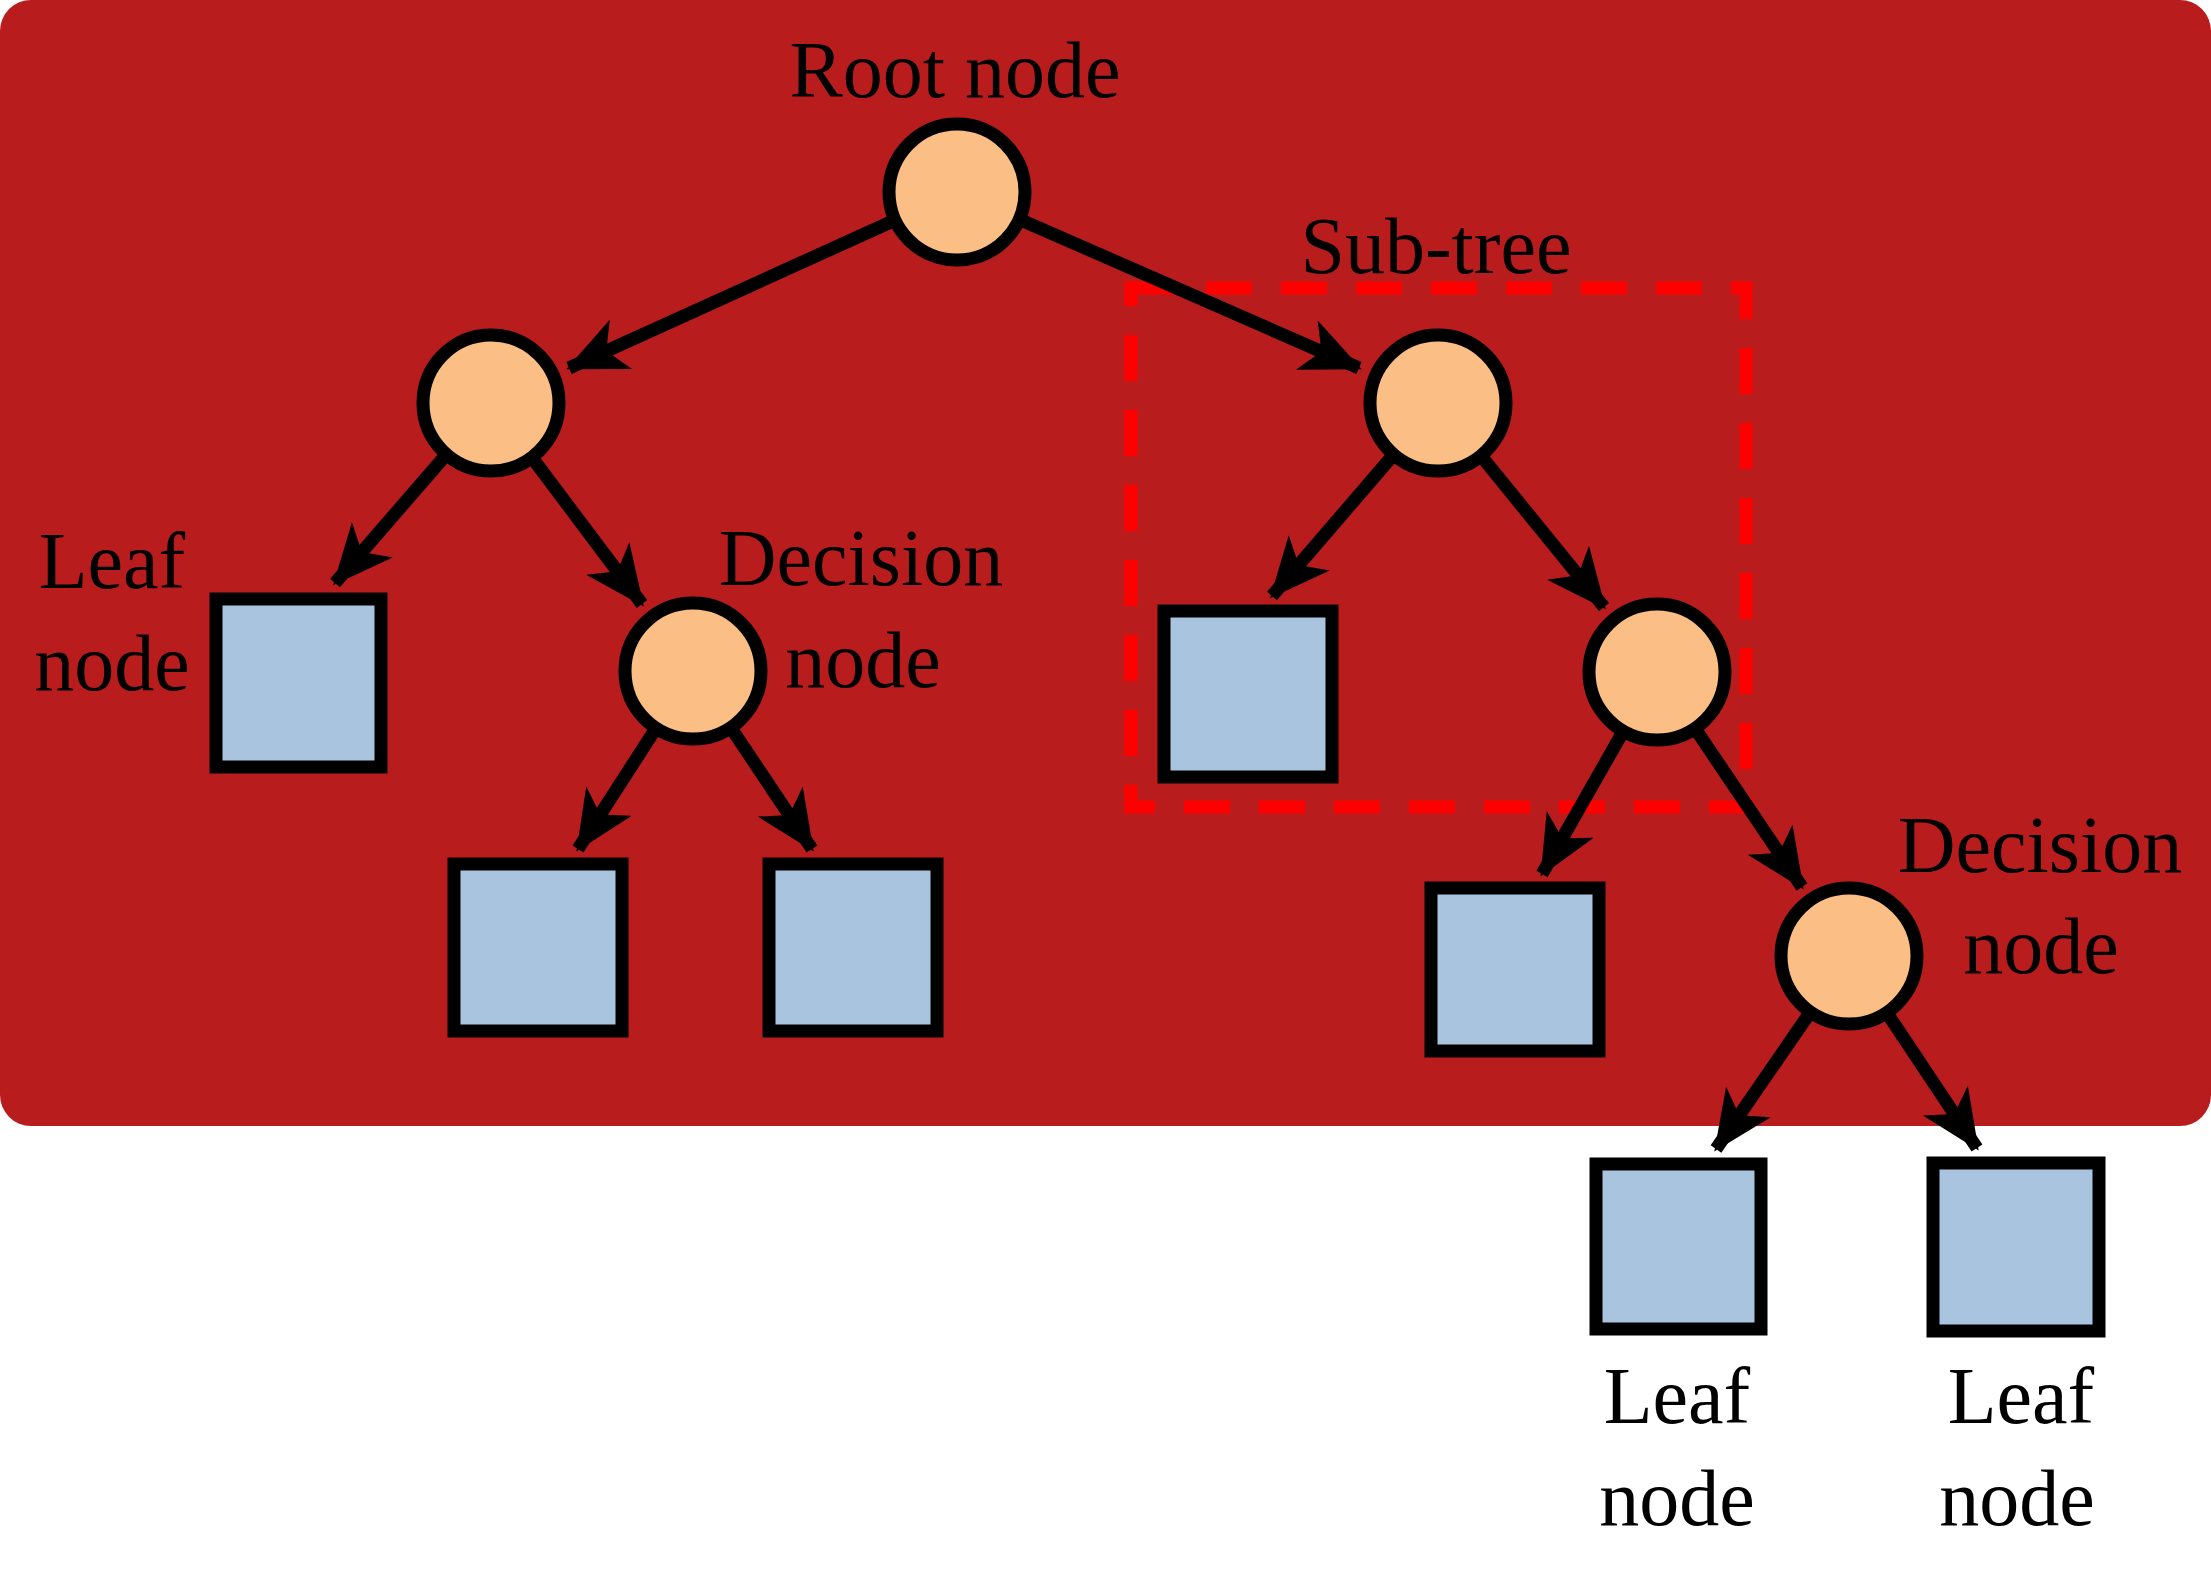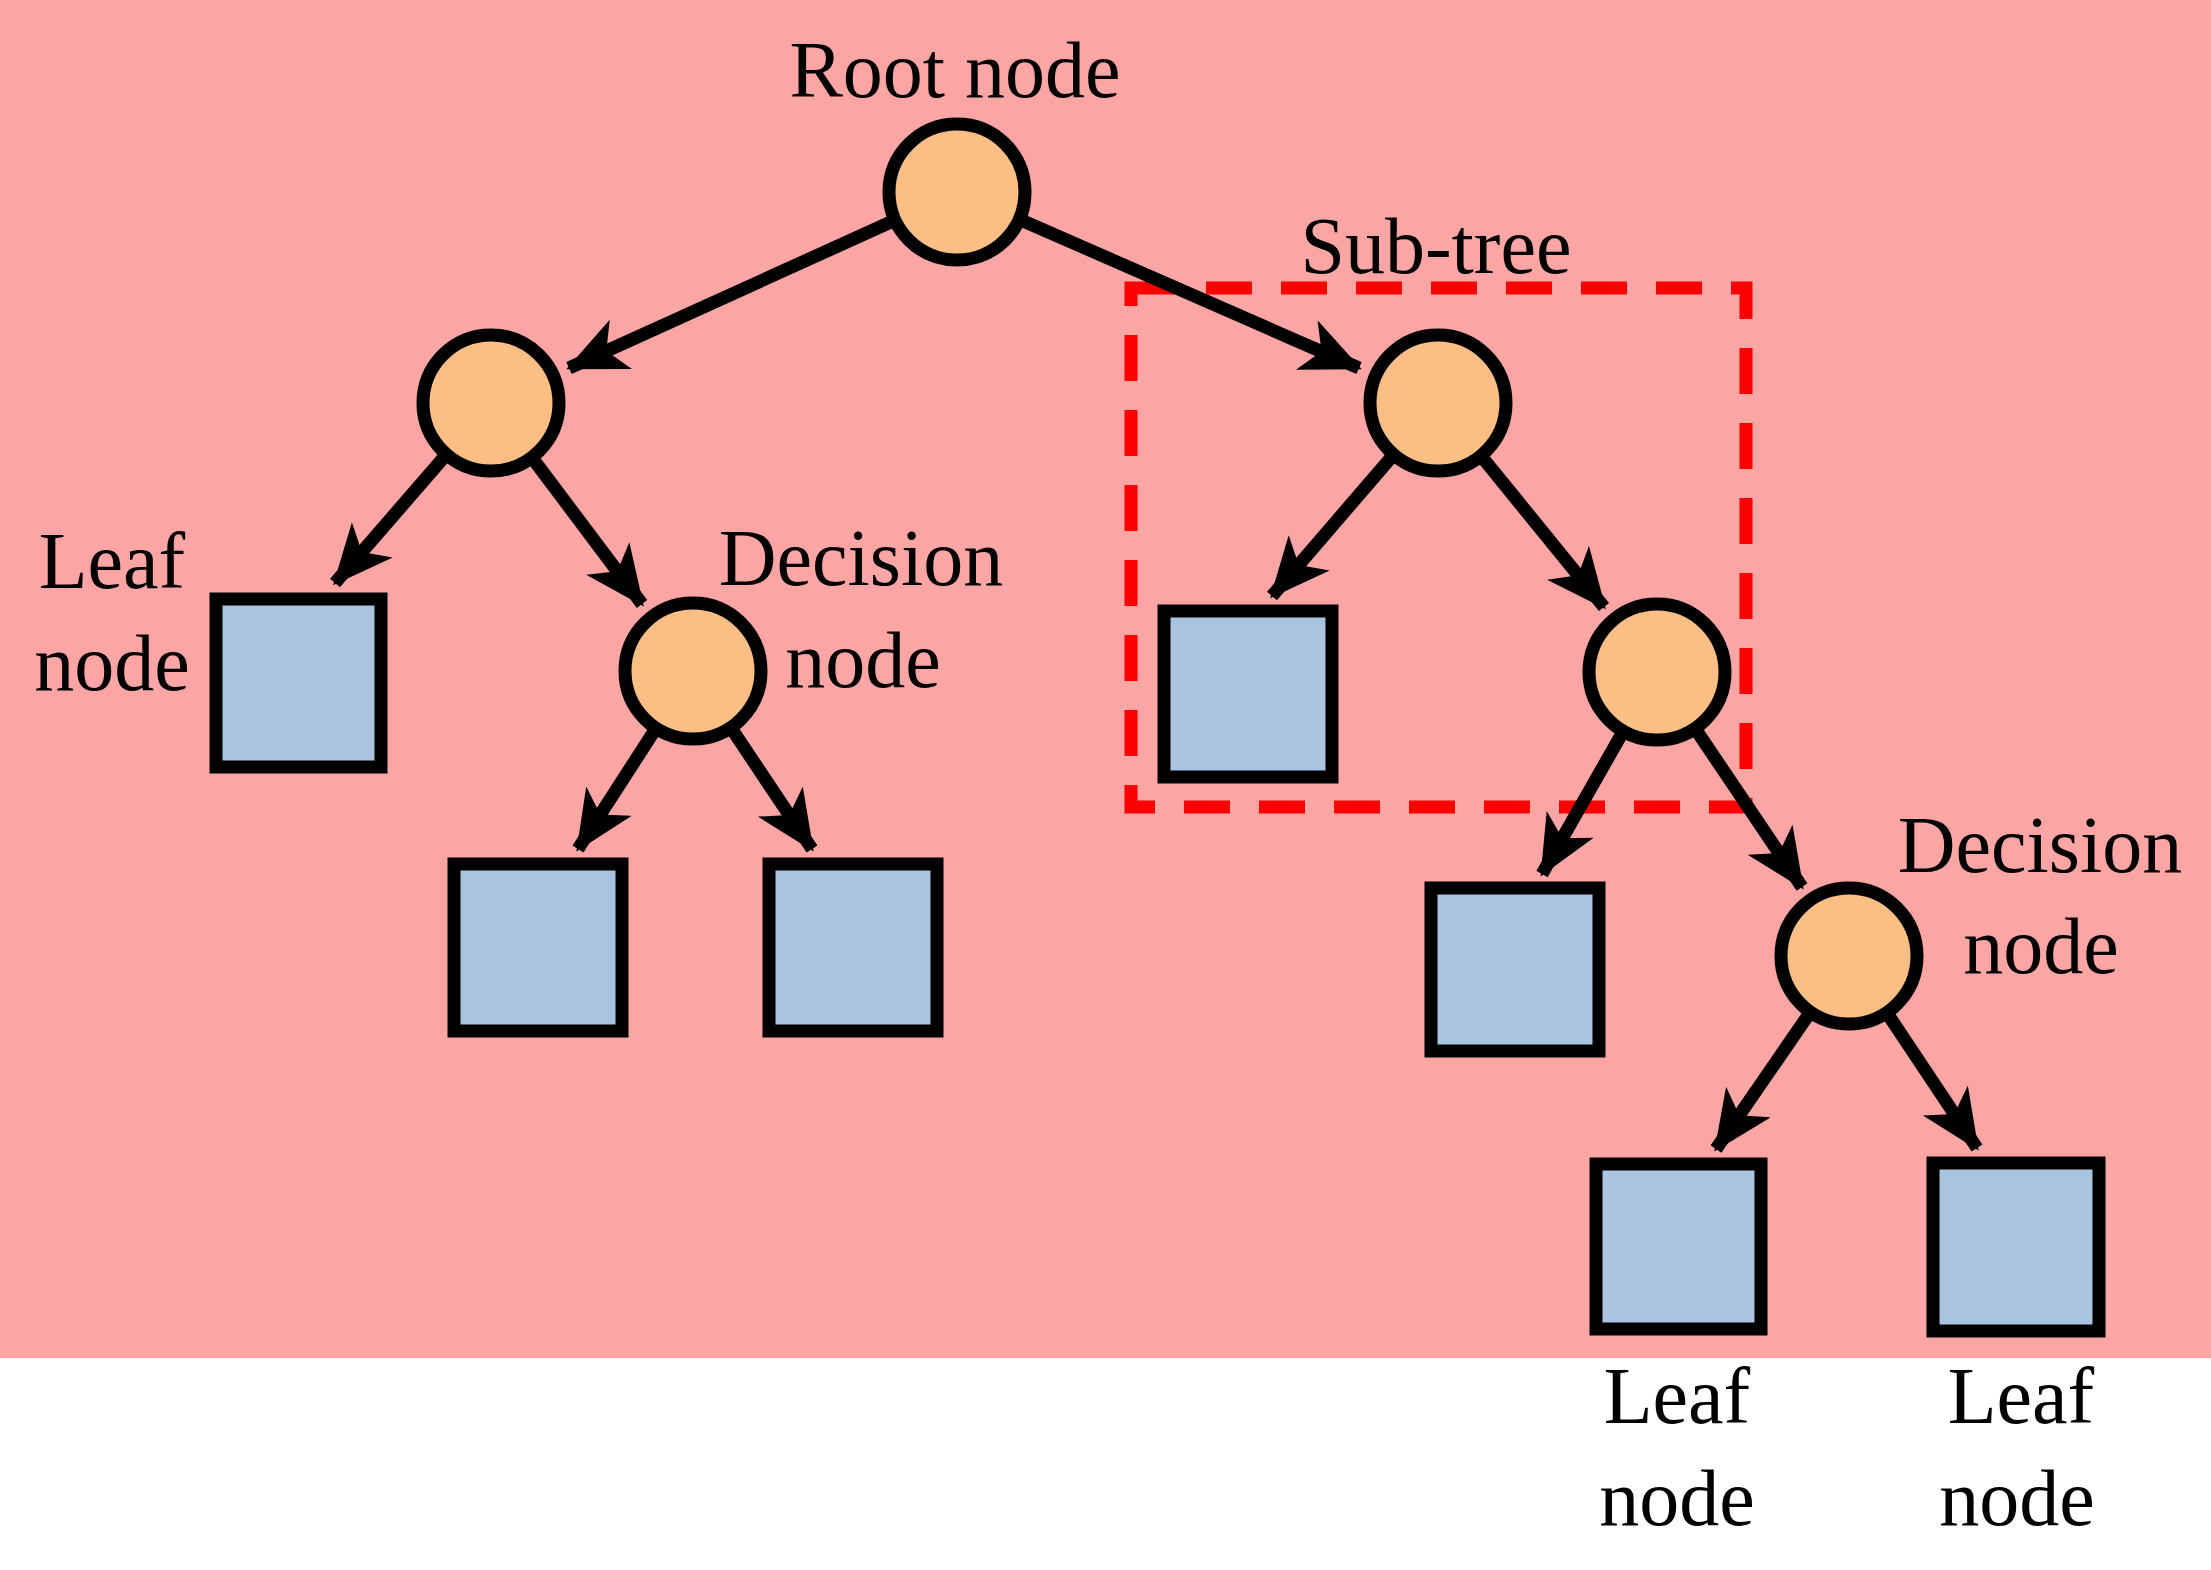--- a/index.html
+++ b/index.html
@@ -6,22 +6,23 @@
     margin: 0;
     padding: 0;
     background: #ffffff;
     width: 2211px;
     height: 1570px;
     overflow: hidden;
   }
   #stage {
     position: relative;
     width: 2211px;
-    height: 1358px;
-    background: #fca5a5;
+    height: 1126px;
+    background: #b91c1c;
+    border-radius: 31px;
   }
   svg { display: block; }
   .edge {
     stroke: #000000;
     stroke-width: 13;
     fill: none;
   }
   .node-circle {
     stroke: #000000;
     stroke-width: 13;

